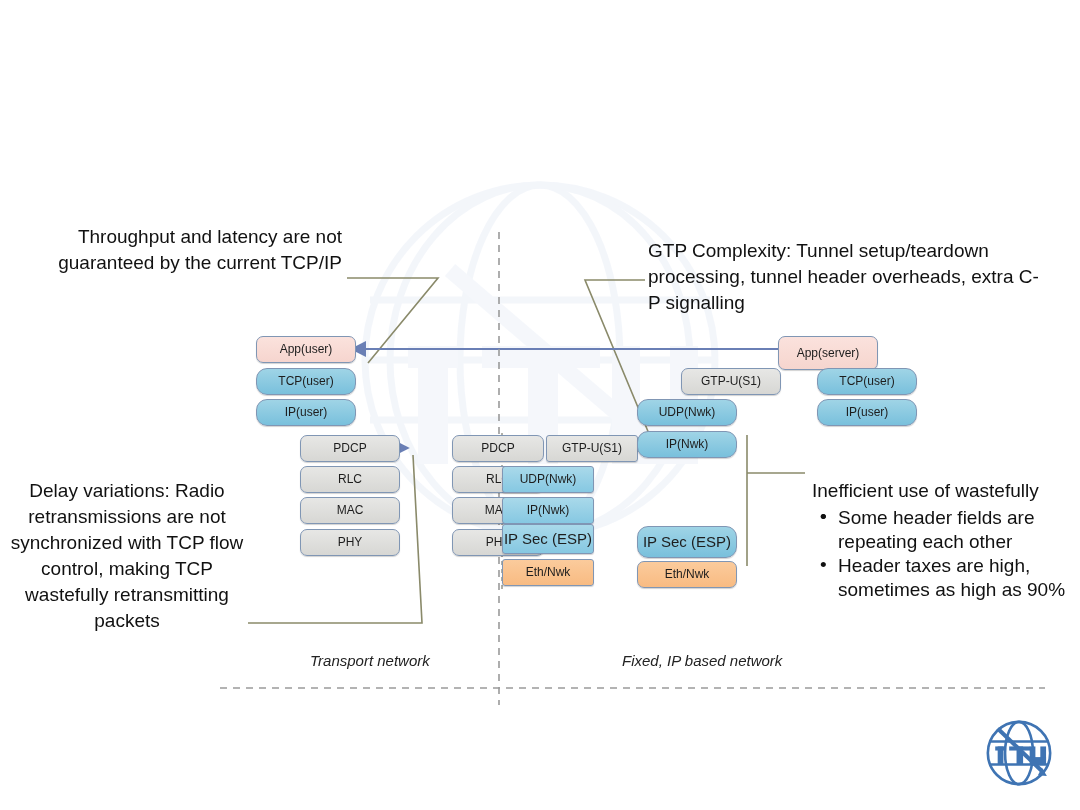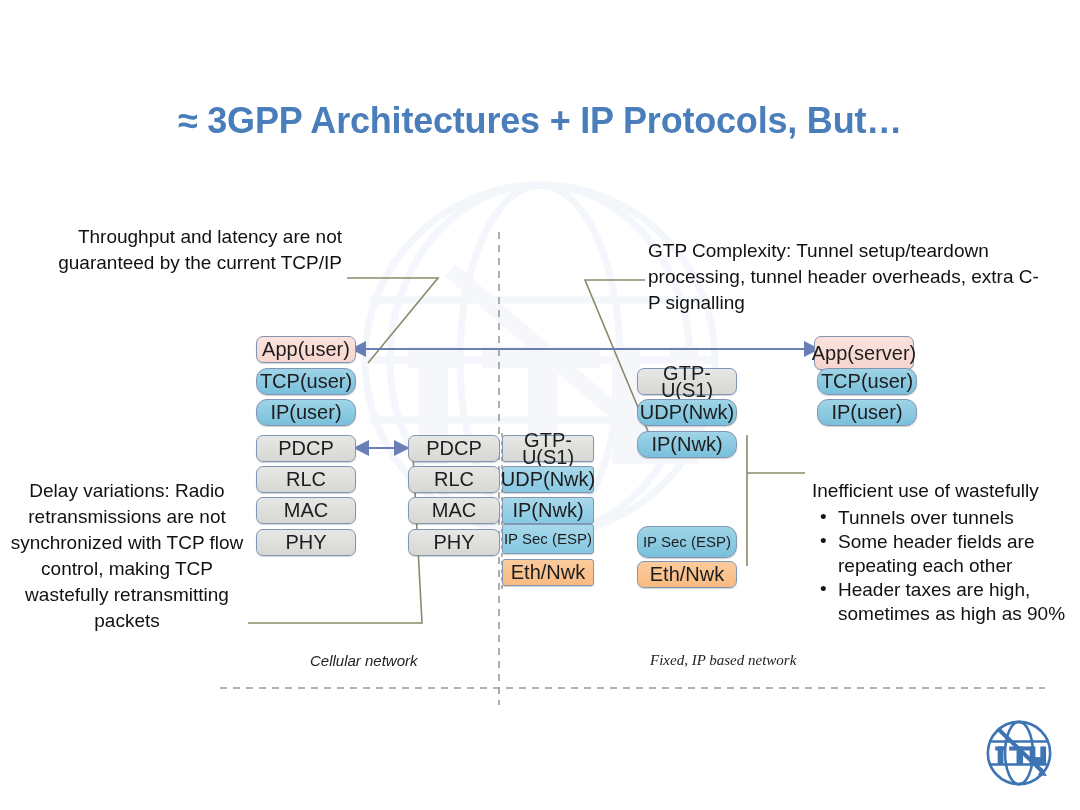--- a/index.html
+++ b/index.html
@@ -35,38 +35,38 @@
   .c-left{left:8px;top:478px;width:238px;text-align:center;}
   .c-right{left:812px;top:478px;width:262px;text-align:left;}
   .c-right .hd{margin:0 0 2px 0;}
   .c-right ul{margin:0;padding:0;list-style:none;}
   .c-right li{position:relative;padding-left:26px;line-height:24px;}
   .c-right li .bul{position:absolute;left:8px;top:-1px;}
 
   
   .zone{position:absolute;font-size:15px;font-style:italic;color:#222;}
   .zone-cell{left:310px;top:652px;}
-  .zone-fixed{left:650px;top:652px;font-family:Liberation Serif, serif;}
+  .zone-fixed{left:622px;top:652px;}
 
   
   .box{
     position:absolute;
     border:1px solid #8096b4;
     border-radius:7px;
     box-sizing:border-box;
     display:flex;align-items:center;justify-content:center;
-    font-size:20px;color:#1d1d1d;
+    font-size:12px;color:#1d1d1d;
     text-align:center;line-height:17px;
     box-shadow:0 1px 1px rgba(0,0,0,.18);
   }
   .box.sq{border-radius:3px;}
   .b-pink{background:linear-gradient(180deg,#fbe2dd,#f6d5ce);}
   .b-blue{background:linear-gradient(180deg,#9fd4e6,#79c0dc);border-radius:11px;}
   .b-blue2{background:linear-gradient(180deg,#a9d9ea,#86c8e2);}
-  .b-gray{background:linear-gradient(180deg,#e7e7e5,#d7d7d4);}
+  .b-gray{background:linear-gradient(180deg,#e7e7e5,#d7d7d4);margin-left:44px;}
   .b-green{background:linear-gradient(180deg,#cfdfa4,#bcd488);}
   .b-orange{background:linear-gradient(180deg,#fbcb9c,#f8bb82);}
 
   .ovf{overflow:visible;}
 
   svg.lines{position:absolute;left:0;top:0;width:1080px;height:810px;pointer-events:none;}
 
   .itu-logo{position:absolute;left:978px;top:712px;width:82px;height:82px;}
 </style>
 </head>
@@ -86,30 +86,29 @@
       <rect x="78" y="196" width="50" height="22"></rect>
       <rect x="152" y="196" width="118" height="22"></rect>
       <rect x="198" y="196" width="30" height="118"></rect>
       <rect x="282" y="196" width="28" height="92"></rect>
       <rect x="340" y="196" width="28" height="92"></rect>
       <rect x="282" y="268" width="86" height="46"></rect>
     </g>
     <path d="M120 120 L330 300" stroke="#c3d2ea" stroke-width="16" fill="none"></path>
   </svg>
 
-  <div class="title2">≈ 3GPP Architectures + IP Protocols, But…</div>
 
   <div class="callout c-topright">GTP Complexity: Tunnel setup/teardown processing, tunnel header overheads, extra C-P signalling</div>
   <div class="callout c-topleft">Throughput and latency are not guaranteed by the current TCP/IP</div>
   <div class="callout c-left">Delay variations: Radio retransmissions are not synchronized with TCP flow control, making TCP wastefully retransmitting packets</div>
 
   <div class="callout c-right">
     <div class="hd">Inefficient use of wastefully</div>
     <ul>
-      <li><span class="bul">•</span><span>Tunnels over tunnels</span></li>
+      <li><span class="bul">•</span></li>
       <li><span class="bul">•</span><span>Some header fields are repeating each other</span></li>
       <li><span class="bul">•</span><span>Header taxes are high, sometimes as high as 90%</span></li>
     </ul>
   </div>
 
   <svg class="lines">
     <defs>
       <marker id="ah" markerWidth="9" markerHeight="9" refX="8" refY="4.5" orient="auto">
         <path d="M0,0 L9,4.5 L0,9 z" fill="#6a7fb5"></path>
       </marker>
@@ -131,21 +130,21 @@
 
     <line x1="355" y1="448" x2="408" y2="448" stroke="#6a7fb5" stroke-width="1.8" marker-start="url(#ahl)" marker-end="url(#ah)"></line>
 
     <line x1="499" y1="232" x2="499" y2="705" stroke="#9a9a9a" stroke-width="1.6" stroke-dasharray="7 6"></line>
 
     <line x1="502" y1="433" x2="502" y2="592" stroke="#b0b0a8" stroke-width="2" stroke-dasharray="4 4"></line>
 
     <line x1="220" y1="688" x2="1045" y2="688" stroke="#9a9a9a" stroke-width="1.4" stroke-dasharray="7 6"></line>
   </svg>
 
-  <div class="zone zone-cell">Cellular network</div>
+  <div class="zone zone-cell">Transport network</div>
   <div class="zone zone-fixed">Fixed, IP based network</div>
 
   <div class="box b-pink" style="left:256px;top:336px;width:100px;height:27px;">App(user)</div>
   <div class="box b-blue" style="left:256px;top:368px;width:100px;height:27px;">TCP(user)</div>
   <div class="box b-blue" style="left:256px;top:399px;width:100px;height:27px;">IP(user)</div>
   <div class="box b-gray" style="left:256px;top:435px;width:100px;height:27px;">PDCP</div>
   <div class="box b-gray" style="left:256px;top:466px;width:100px;height:27px;">RLC</div>
   <div class="box b-gray" style="left:256px;top:497px;width:100px;height:27px;">MAC</div>
   <div class="box b-gray" style="left:256px;top:529px;width:100px;height:27px;">PHY</div>
 
@@ -159,21 +158,21 @@
   <div class="box b-blue2 sq" style="left:502px;top:497px;width:92px;height:27px;">IP(Nwk)</div>
   <div class="box b-blue2 sq ovf" style="left:502px;top:524px;width:92px;height:30px;font-size:15px;line-height:16px;">IP Sec (ESP)</div>
   <div class="box b-orange sq" style="left:502px;top:559px;width:92px;height:27px;">Eth/Nwk</div>
 
   <div class="box b-gray" style="left:637px;top:368px;width:100px;height:27px;">GTP-U(S1)</div>
   <div class="box b-blue" style="left:637px;top:399px;width:100px;height:27px;">UDP(Nwk)</div>
   <div class="box b-blue" style="left:637px;top:431px;width:100px;height:27px;">IP(Nwk)</div>
   <div class="box b-blue ovf" style="left:637px;top:526px;width:100px;height:32px;font-size:15px;line-height:16px;">IP Sec (ESP)</div>
   <div class="box b-orange" style="left:637px;top:561px;width:100px;height:27px;">Eth/Nwk</div>
 
-  <div class="box b-pink" style="left:814px;top:336px;width:100px;height:34px;">App(server)</div>
+  <div class="box b-pink" style="left:778px;top:336px;width:100px;height:34px;">App(server)</div>
   <div class="box b-blue" style="left:817px;top:368px;width:100px;height:27px;">TCP(user)</div>
   <div class="box b-blue" style="left:817px;top:399px;width:100px;height:27px;">IP(user)</div>
 
   <svg class="itu-logo" viewBox="0 0 100 100">
     <g fill="none" stroke="#3f74b3" stroke-width="3.2">
       <circle cx="50" cy="50" r="38"></circle>
       <ellipse cx="50" cy="50" rx="17" ry="38"></ellipse>
       <path d="M14 36 H86 M14 64 H86"></path>
     </g>
     <g fill="#3f74b3">

